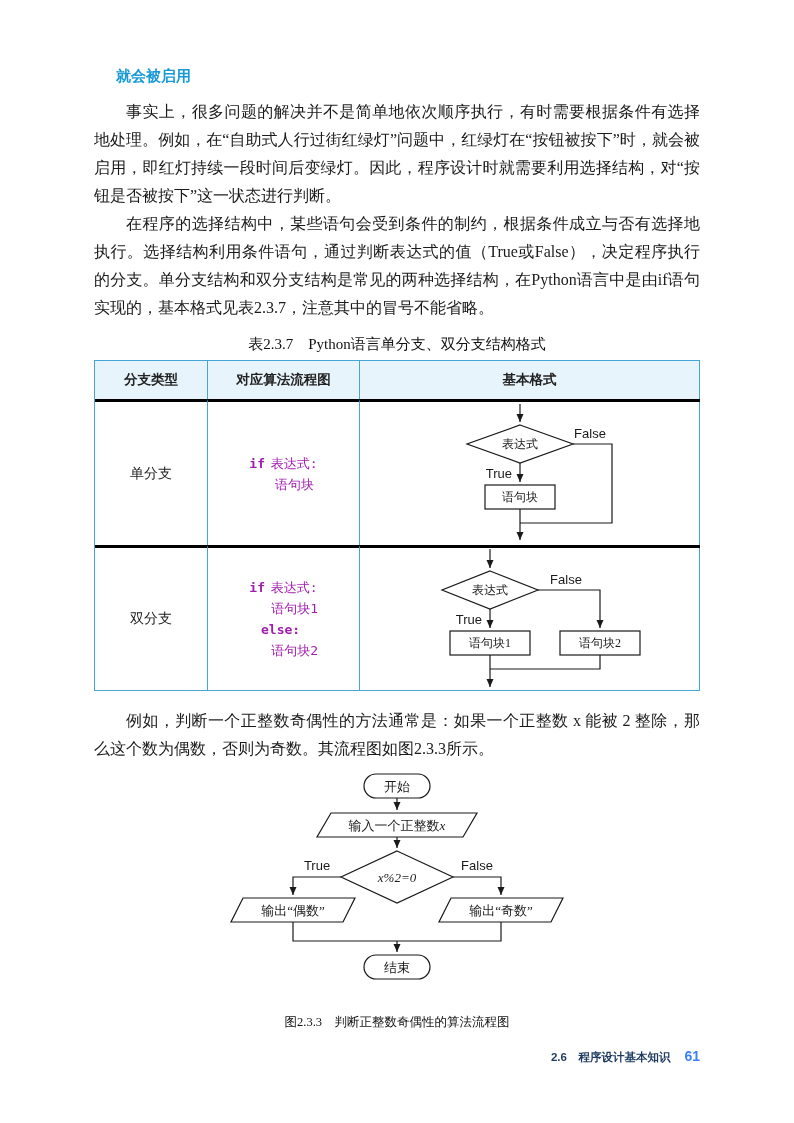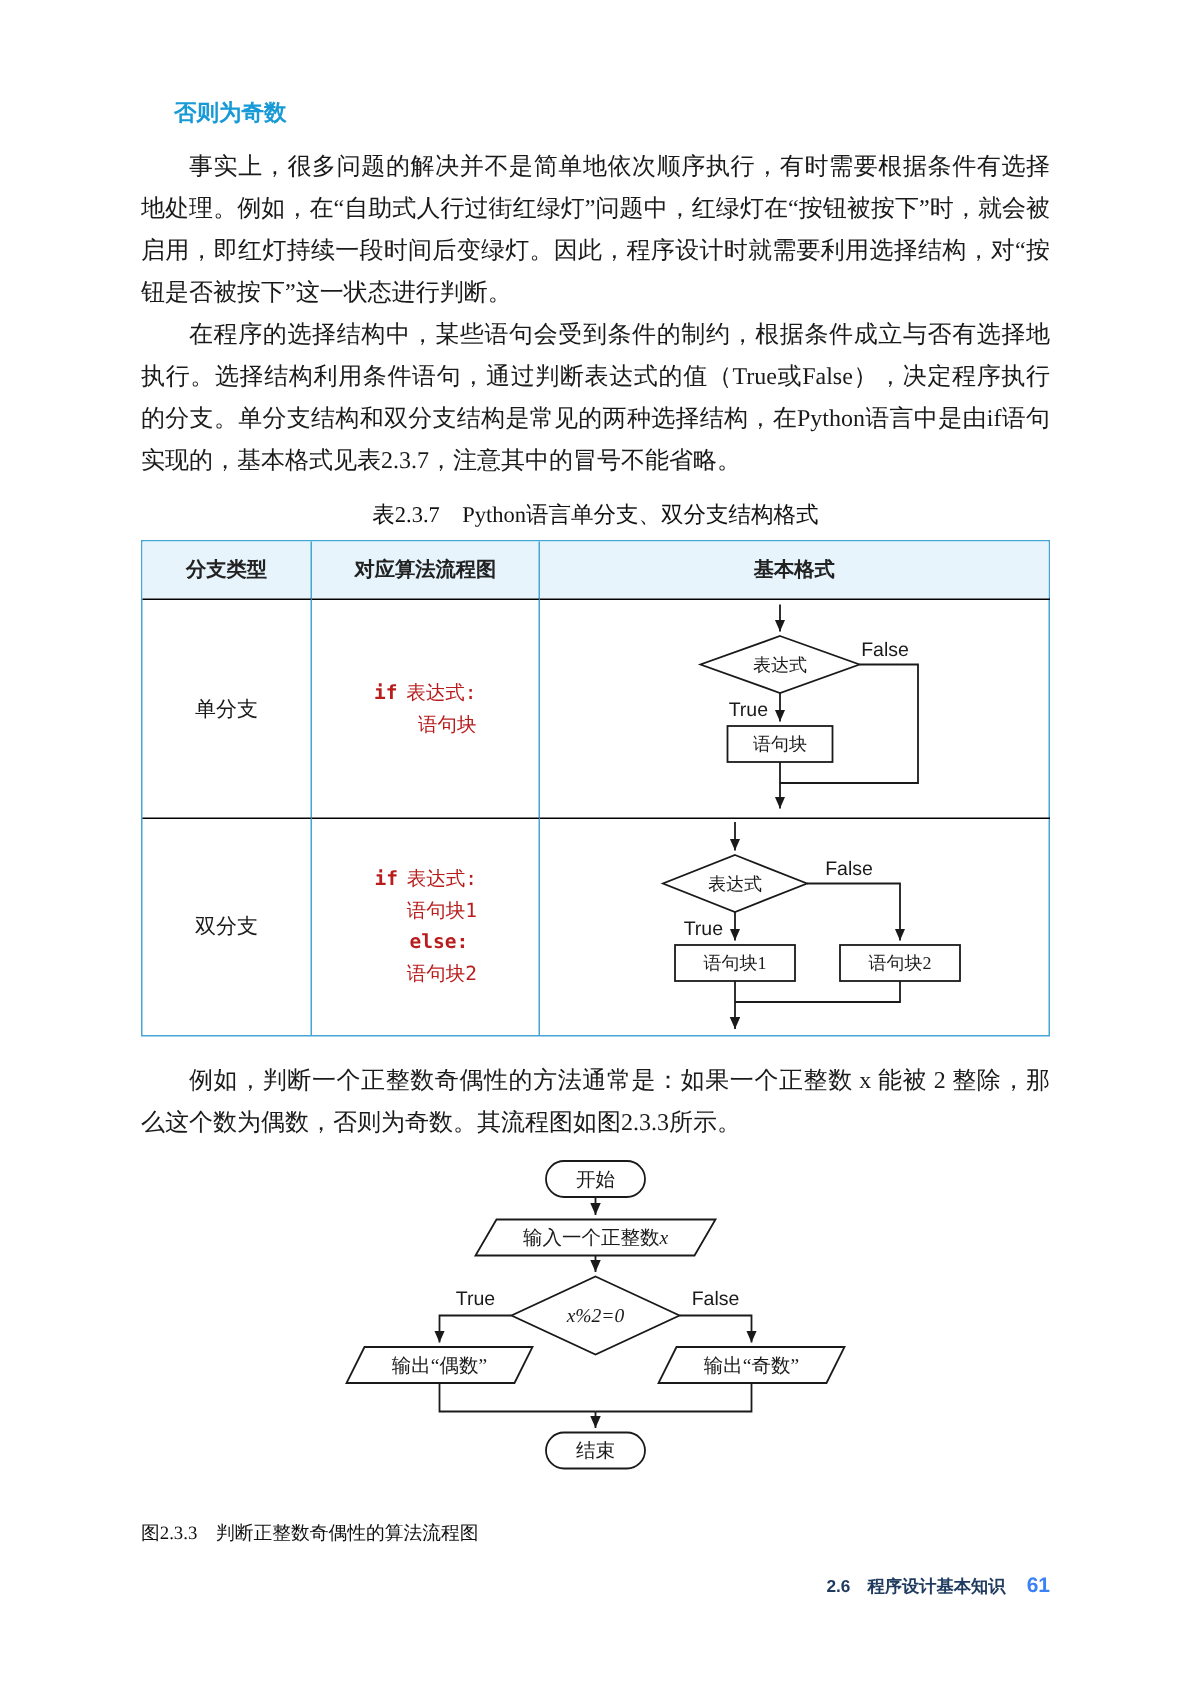--- a/index.html
+++ b/index.html
@@ -19,43 +19,43 @@
     font-size:16px; line-height:28px; text-align:justify; text-indent:2em;
   }
   .p3 { margin-top:16px; }
 
   .tbl-caption {
     text-align:center; font-size:15px; line-height:18px; margin-top:13px; color:#111;
   }
   .tbl { border:1px solid #45a5d6; margin-top:7px; }
   .tr { display:grid; grid-template-columns:113px 152px 1fr; }
   .td {
-    border-right:1px solid #45a5d6; border-top:1px solid #000000;
+    border-right:1px solid #45a5d6; border-top:3px solid #000000;
     display:flex; align-items:center; justify-content:center;
   }
   .tr .td:last-child { border-right:none; }
   .tr.head .td { border-top:none; }
   .tr.head .td {
     background:#e8f4fb; height:38px;
     font-family:"Liberation Sans", sans-serif; font-weight:bold; font-size:13.5px; color:#222;
   }
   .tr.r1 .td { height:146px; }
   .tr.r2 .td { height:145px; }
   .type-cell { font-size:14px; }
   .code {
     font-family:"DejaVu Sans Mono", monospace;
-    font-size:13px; line-height:21px; color:#b91c1c; text-align:right;
+    font-size:13px; line-height:21px; color:#a21caf; text-align:center;
   }
   .code .kw { font-weight:bold; margin-right:0.45em; }
   .code .ind { padding-left:1.7em; }
   .flowcell svg { display:block; }
 
   .figure { margin-top:8px; text-align:center; }
   .figure svg { display:block; margin:0 auto; }
-  .fig-caption { margin-top:10px; font-size:12.5px; line-height:18px; color:#111; text-align:left; }
+  .fig-caption { margin-top:10px; font-size:12.5px; line-height:18px; color:#111; text-align:center; }
 
   .footer {
     position:absolute; top:1048px; right:94px;
     display:flex; align-items:baseline; gap:14px;
     font-family:"Liberation Sans", sans-serif;
   }
   .f-sec { font-size:11.5px; font-weight:bold; color:#1e3a5f; }
   .f-num { font-size:14px; font-weight:bold; color:#3b82f6; }
 
   svg .shape { fill:#ffffff; stroke:#1a1a1a; stroke-width:1.2; }
@@ -64,21 +64,21 @@
   svg .cjk13 { font-family:"Liberation Serif", serif; font-size:13px; fill:#1a1a1a; }
   svg .tf    { font-family:"Liberation Sans", sans-serif; font-size:13px; fill:#1a1a1a; }
   svg .it    { font-style:italic; }
 </style>
 </head>
 <body>
 
 <div class="page">
   <div class="content">
 
-    <h2 class="heading">否则为奇数</h2>
+    <h2 class="heading">就会被启用</h2>
 
     <p class="para">事实上，很多问题的解决并不是简单地依次顺序执行，有时需要根据条件有选择地处理。例如，在“自助式人行过街红绿灯”问题中，红绿灯在“按钮被按下”时，就会被启用，即红灯持续一段时间后变绿灯。因此，程序设计时就需要利用选择结构，对“按钮是否被按下”这一状态进行判断。</p>
     <p class="para">在程序的选择结构中，某些语句会受到条件的制约，根据条件成立与否有选择地执行。选择结构利用条件语句，通过判断表达式的值（True或False），决定程序执行的分支。单分支结构和双分支结构是常见的两种选择结构，在Python语言中是由if语句实现的，基本格式见表2.3.7，注意其中的冒号不能省略。</p>
 
     <div class="tbl-caption">表2.3.7　Python语言单分支、双分支结构格式</div>
 
     <div class="tbl">
       <div class="tr head">
         <div class="td">分支类型</div>
         <div class="td">对应算法流程图</div>

